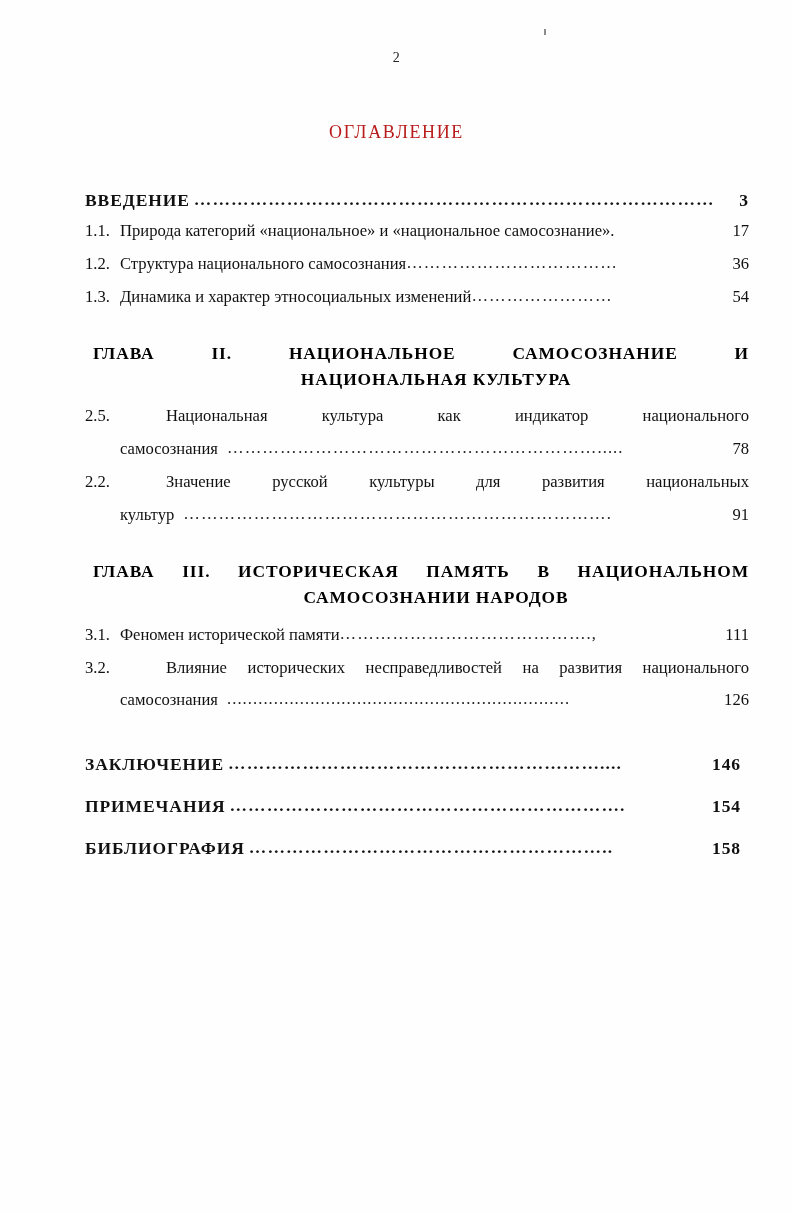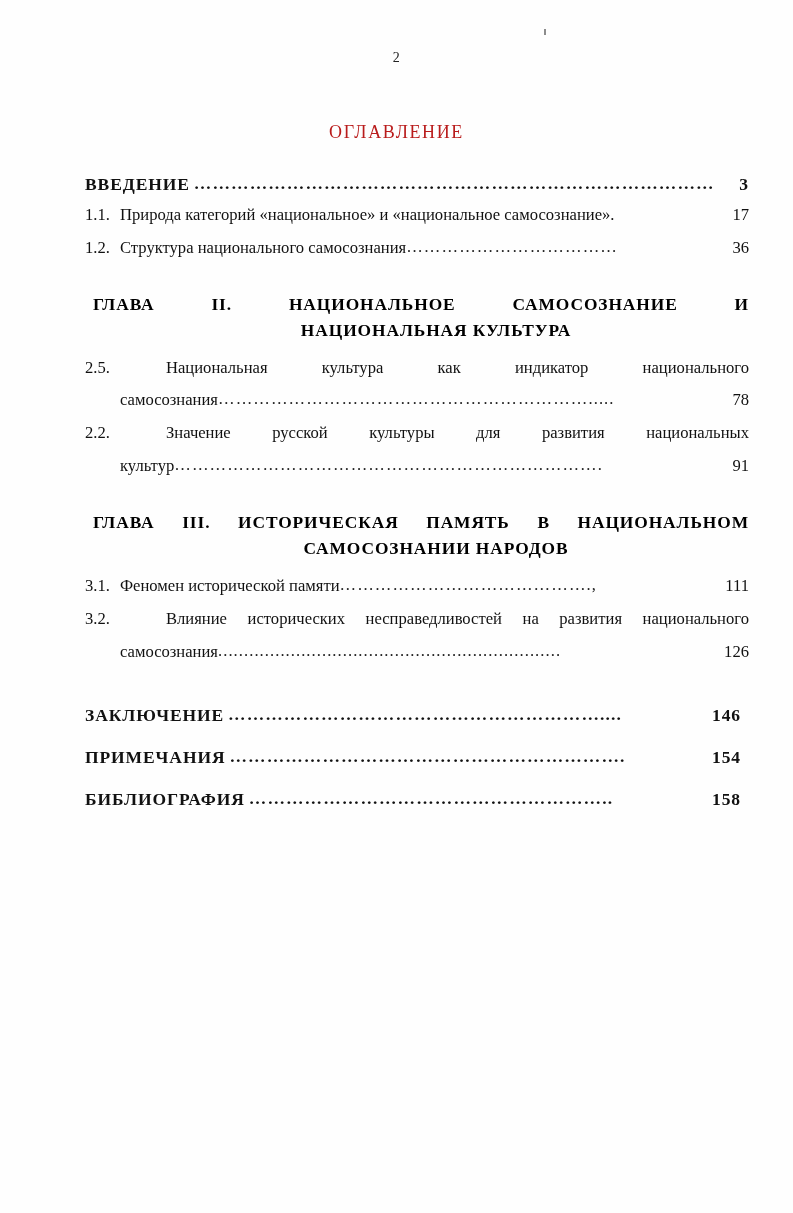--- a/index.html
+++ b/index.html
@@ -46,21 +46,21 @@
     right: 0;
     text-align: center;
     font-size: 18px;
     font-weight: normal;
     letter-spacing: 1.6px;
     color: #b91c1c;
   }
   .content {
     position: absolute;
     left: 85px;
-    top: 174px;
+    top: 190px;
     width: 664px;
   }
   
   .frontmatter {
     display: flex;
     align-items: baseline;
     font-size: 17.5px;
     font-weight: bold;
     letter-spacing: .9px;
     margin-bottom: 4px;
@@ -139,20 +139,21 @@
     display: block;
     text-align: justify;
     text-align-last: justify;
     white-space: pre-wrap;
     margin-left: 46px;
   }
   .entry .cont {
     display: flex;
     align-items: center;
     padding-left: 35px;
+    gap: 9px;
   }
   .backmatter {
     margin-top: 30px;
     width: 656px;
   }
   .backmatter .frontmatter { margin-bottom: 6px; line-height: 2.05; }
 </style>
 </head>
 <body>
 
@@ -192,20 +193,32 @@
         <span class="body">
           <span class="oneline">
             <span class="txt">Структура национального самосознания</span>
             <span class="leader">………………………………</span>
             <span class="pg">36</span>
           </span>
         </span>
       </div>
     </div>
 
+    <div class="entry">
+      <div class="row">
+        <span class="num">1.3.</span>
+        <span class="body">
+          <span class="oneline">
+            <span class="txt">Динамика и характер этносоциальных изменений</span>
+            <span class="leader">……………………</span>
+            <span class="pg">54</span>
+          </span>
+        </span>
+      </div>
+    </div>
 
     <div class="chapter">
       <span class="l1">ГЛАВА     II.     НАЦИОНАЛЬНОЕ     САМОСОЗНАНИЕ     И</span>
       <span class="l2">НАЦИОНАЛЬНАЯ КУЛЬТУРА</span>
     </div>
 
     <div class="entry">
       <div class="row">
         <span class="num">2.5.</span>
         <span class="body">

